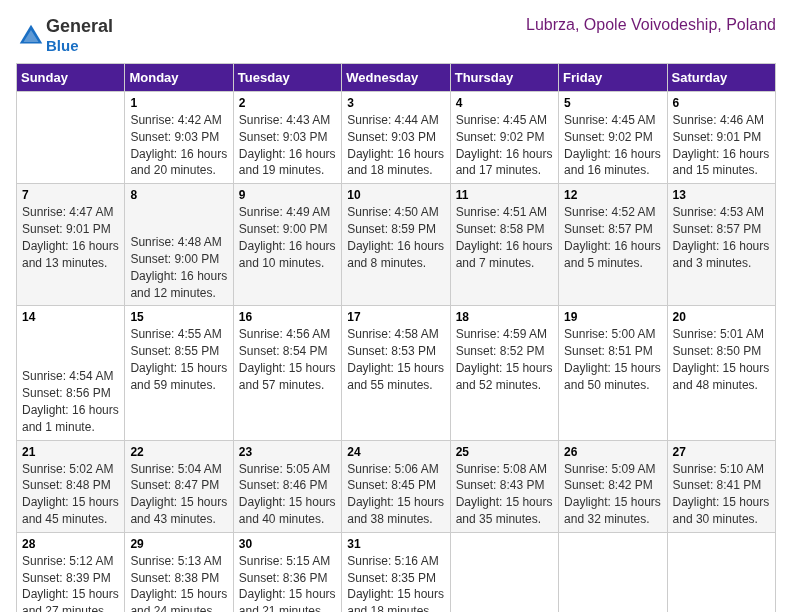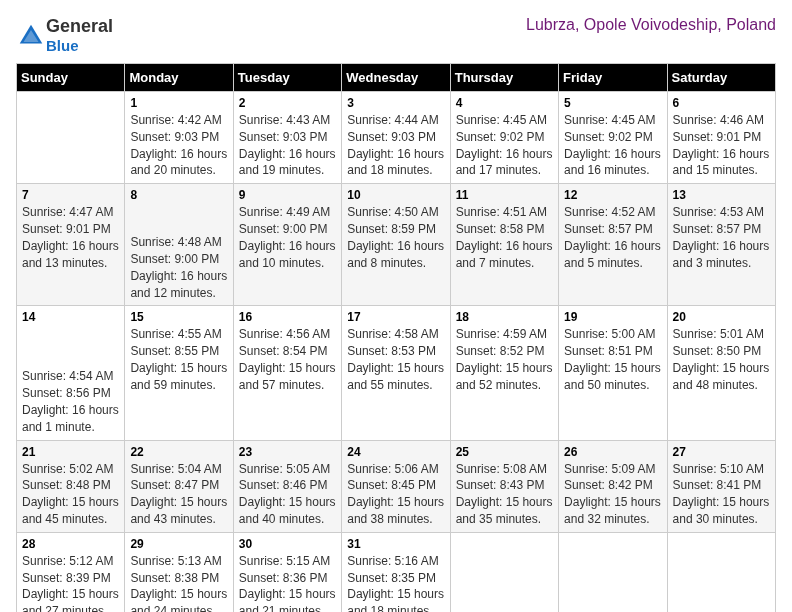--- a/index.html
+++ b/index.html
@@ -45,21 +45,21 @@
     .location {
       font-size: 16px;
       color: #701a75;
     }
     .calendar {
       width: 100%;
       border-collapse: collapse;
       font-size: 11px;
     }
     .calendar th {
-      background-color: #000000;
+      background-color: #4c1d95;
       color: #fff;
       padding: 6px 4px;
       text-align: left;
       font-size: 13px;
       font-weight: bold;
       border: 1px solid #ccc;
       margin-left: 8px;
     }
     .calendar td {
       border: 1px solid #ccc;

